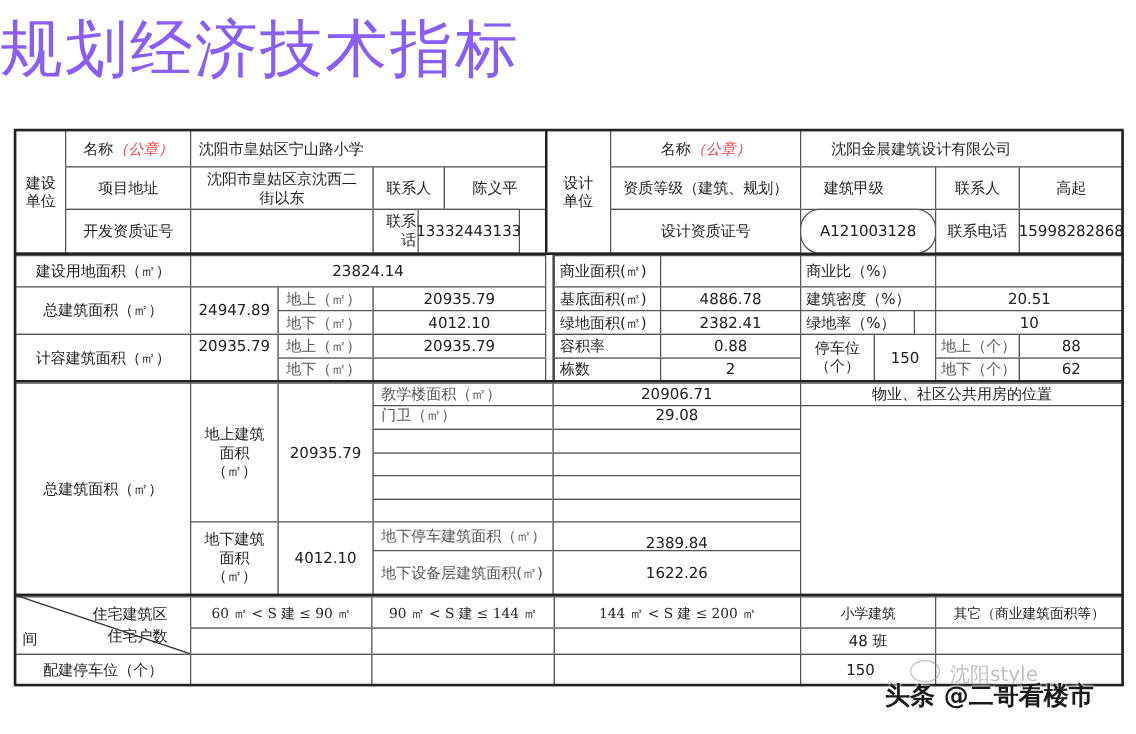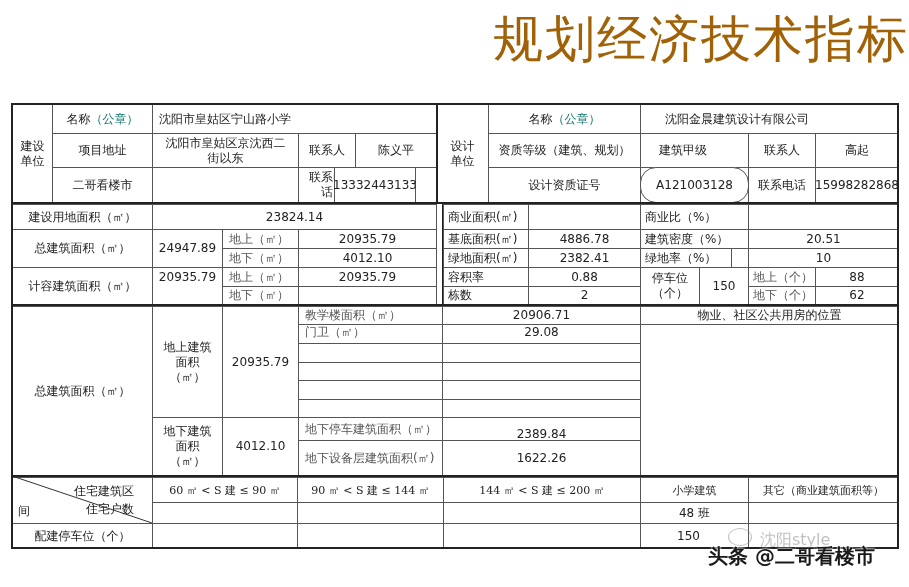--- a/index.html
+++ b/index.html
@@ -1,25 +1,25 @@
 <!DOCTYPE html>
 <html><head>
 <meta charset="utf-8">
 <style>
   html, body { margin: 0; padding: 0; background: #ffffff; }
   body { width: 909px; height: 587px; position: relative; overflow: hidden;
          font-family: "DejaVu Sans", "Liberation Sans", sans-serif; color: #222; }
-  .title { position: absolute; left: 0; top: 6px; width: 909px; text-align: right;
+  .title { position: absolute; left: 0; top: 6px; width: 909px; text-align: left;
            font-family: "DejaVu Serif", "Liberation Serif", serif; font-size: 50px; letter-spacing: 2px;
-           color: #a16207; font-weight: normal; }
+           color: #8b5cf6; font-weight: normal; }
   .c { position: absolute; box-sizing: border-box; border: 1px solid #555;
        display: flex; align-items: center; justify-content: center; text-align: center;
        font-size: 12px; line-height: 15px; padding: 0 2px; background: #fff; }
   .l { justify-content: flex-start; padding-left: 6px; text-align: left; }
-  .grey { color: #0f766e; }
+  .grey { color: #ef4444; font-style: italic; }
   .lite { color: #555; }
   .frame { position: absolute; left: 11px; top: 103px; width: 888px; height: 446px;
            border: 2px solid #222; box-sizing: border-box; pointer-events: none; z-index: 5; }
   .thickv { position: absolute; width: 2px; background: #222; z-index: 4; }
   .thickh { position: absolute; height: 2px; background: #222; z-index: 4; }
   .serifs { font-family: "DejaVu Serif", "Liberation Serif", serif; font-size: 11px; }
   .diag { position: absolute; left: 12px; top: 476px; width: 140px; height: 47px; z-index: 3; pointer-events:none; }
   .wm1 { position: absolute; left: 760px; top: 530px; font-size: 16px; color: rgba(140,140,140,0.55); z-index: 6; }
   .wm2 { position: absolute; left: 708px; top: 543px; font-size: 20px; color: #1a1a1a; z-index: 7;
          text-shadow: 0 0 2px #fff, 0 0 3px #fff; font-weight: bold; }
@@ -38,21 +38,21 @@
   </div>
 <div class="c" style="left:52px;top:104px;width:101px;height:30px;">
     <span>名称</span>
     <span class="grey">（公章）</span>
   </div>
 <div class="c l" style="left:152px;top:104px;width:285px;height:30px;">沈阳市皇姑区宁山路小学</div>
 <div class="c" style="left:52px;top:133px;width:101px;height:35px;">项目地址</div>
 <div class="c" style="left:152px;top:133px;width:147px;height:35px;padding:0 10px;">沈阳市皇姑区京沈西二街以东</div>
 <div class="c" style="left:298px;top:133px;width:58px;height:35px;">联系人</div>
 <div class="c" style="left:355px;top:133px;width:82px;height:35px;">陈义平</div>
-<div class="c" style="left:52px;top:167px;width:101px;height:36px;">二哥看楼市</div>
+<div class="c" style="left:52px;top:167px;width:101px;height:36px;">开发资质证号</div>
 <div class="c" style="left:152px;top:167px;width:147px;height:36px;"></div>
 <div class="c" style="left:298px;top:167px;width:58px;height:36px;">
     <span style="width:36px;display:block;">联系电话</span>
   </div>
 <div class="c" style="left:334px;top:167px;width:82px;height:36px;">13332443133</div>
 
 <div class="c" style="left:436px;top:104px;width:53px;height:99px;">
     <span style="width:28px;display:block;">设计单位</span>
   </div>
 <div class="c" style="left:488px;top:104px;width:153px;height:30px;">

